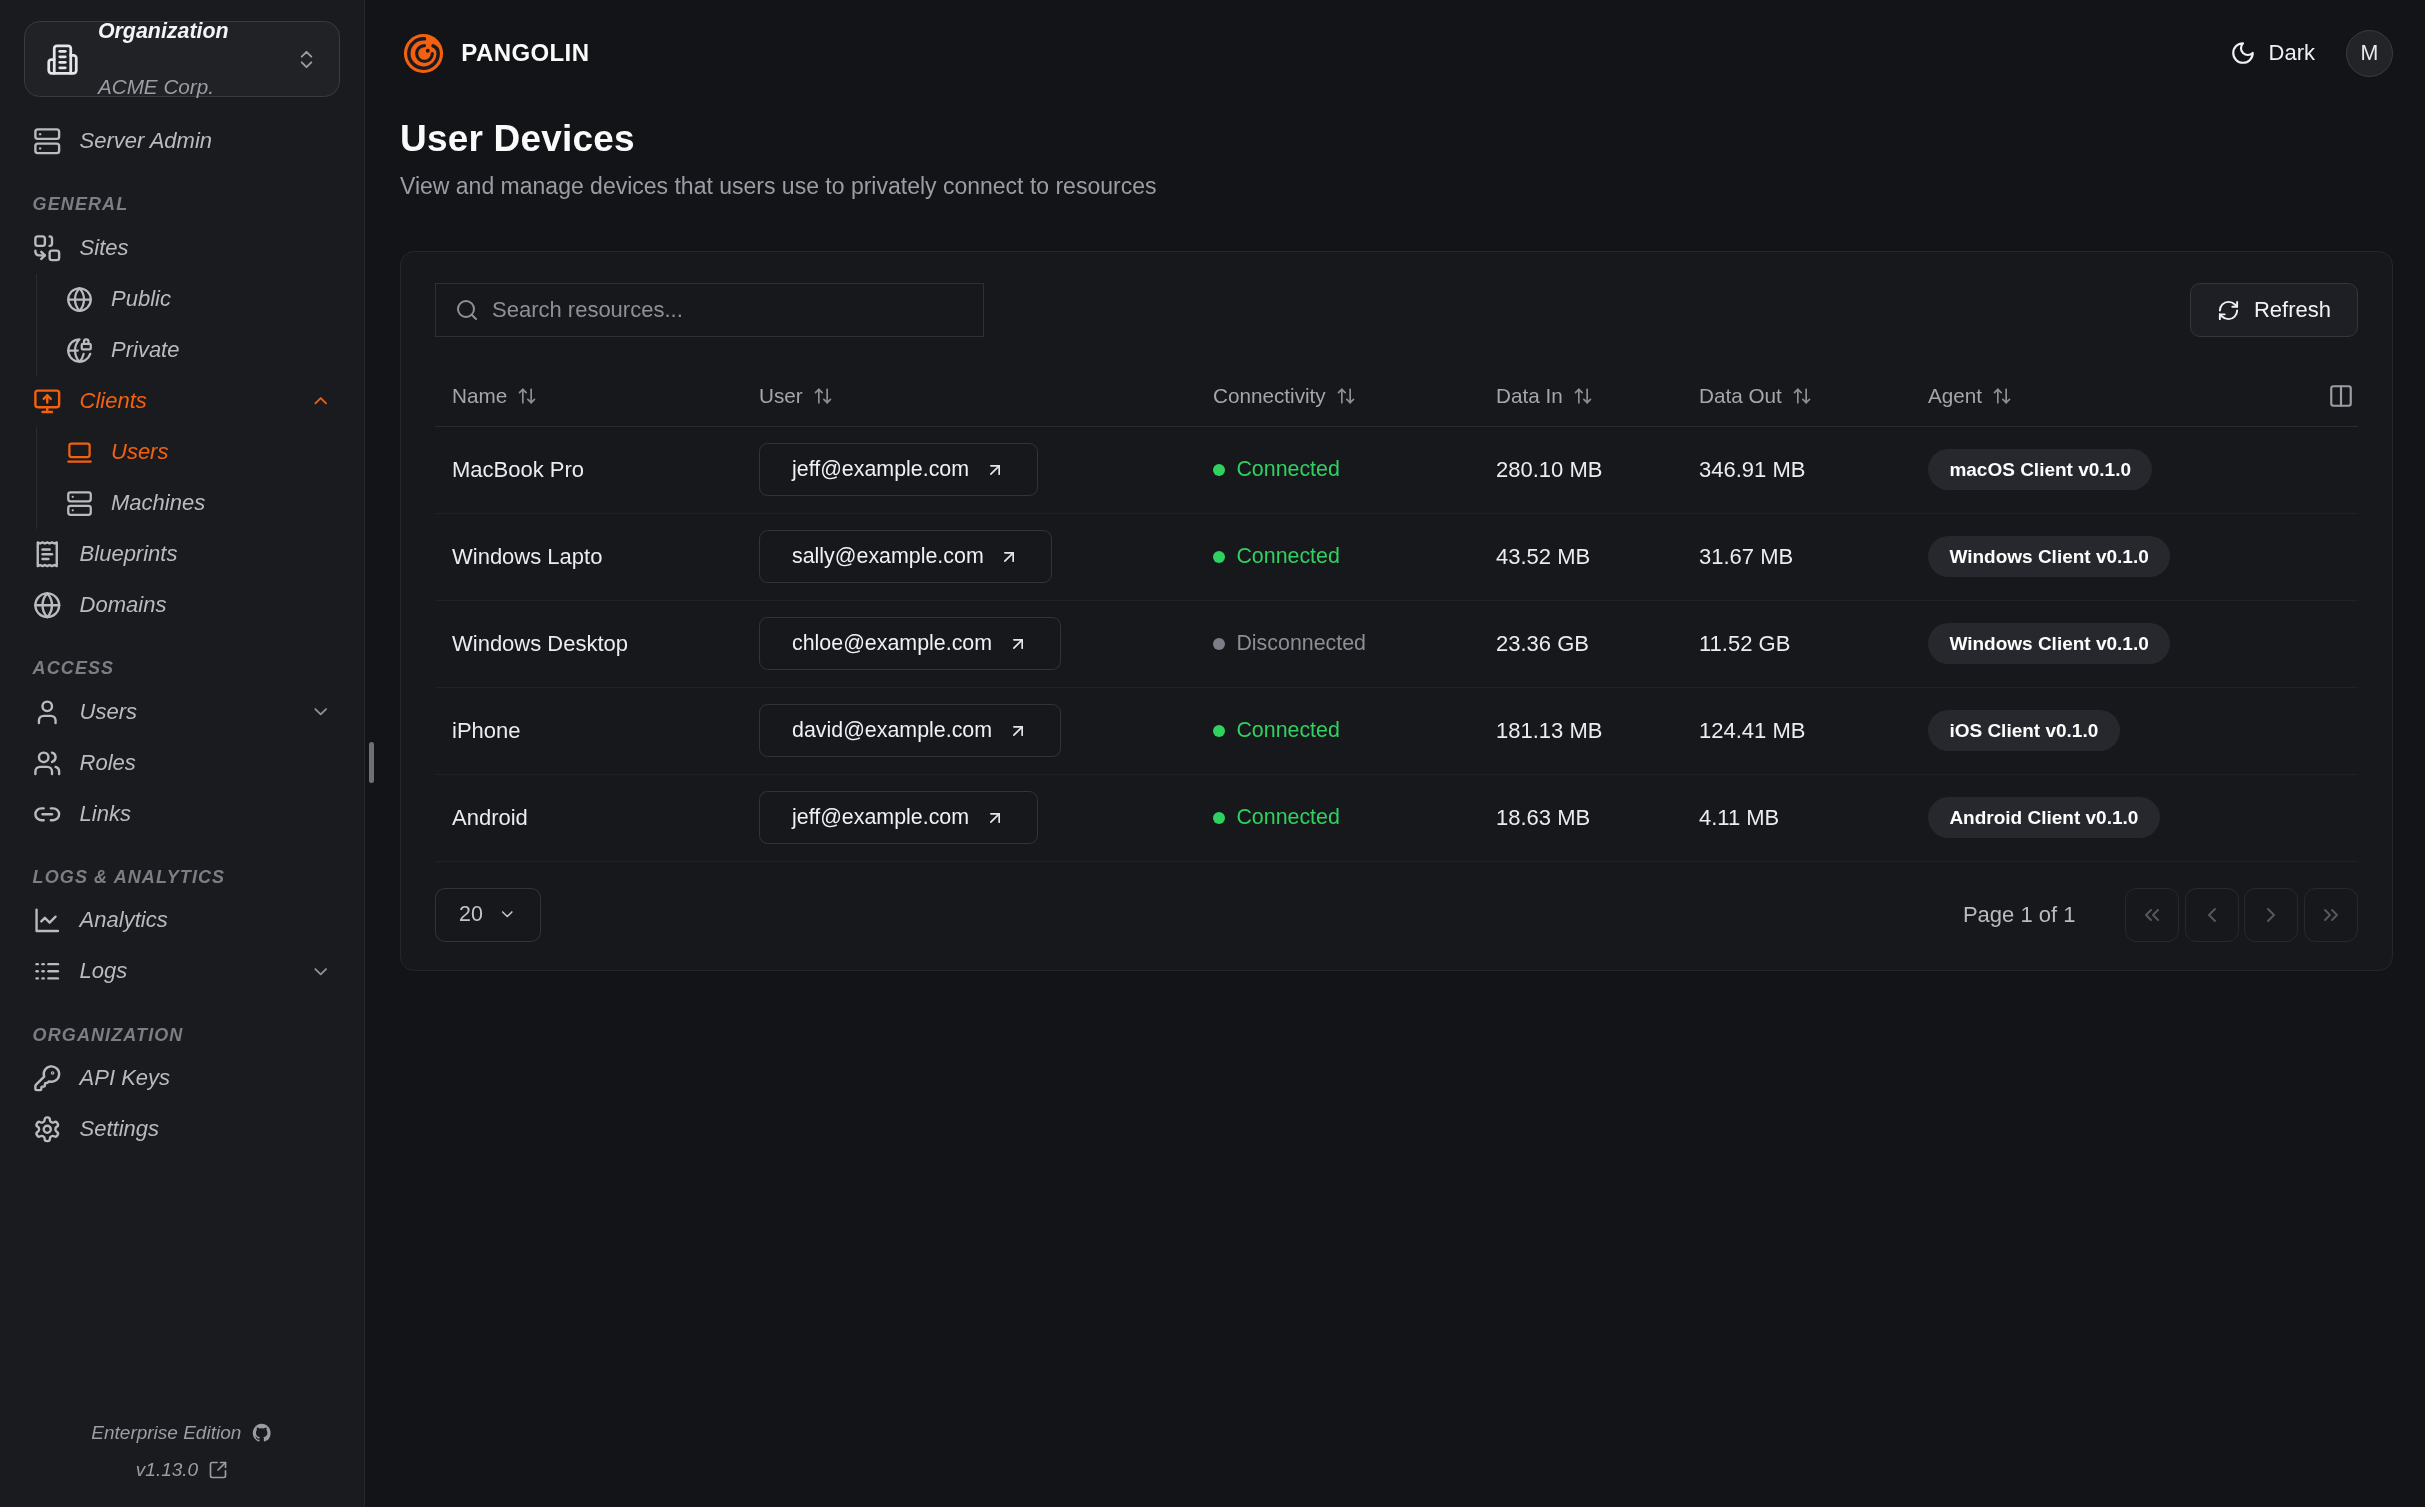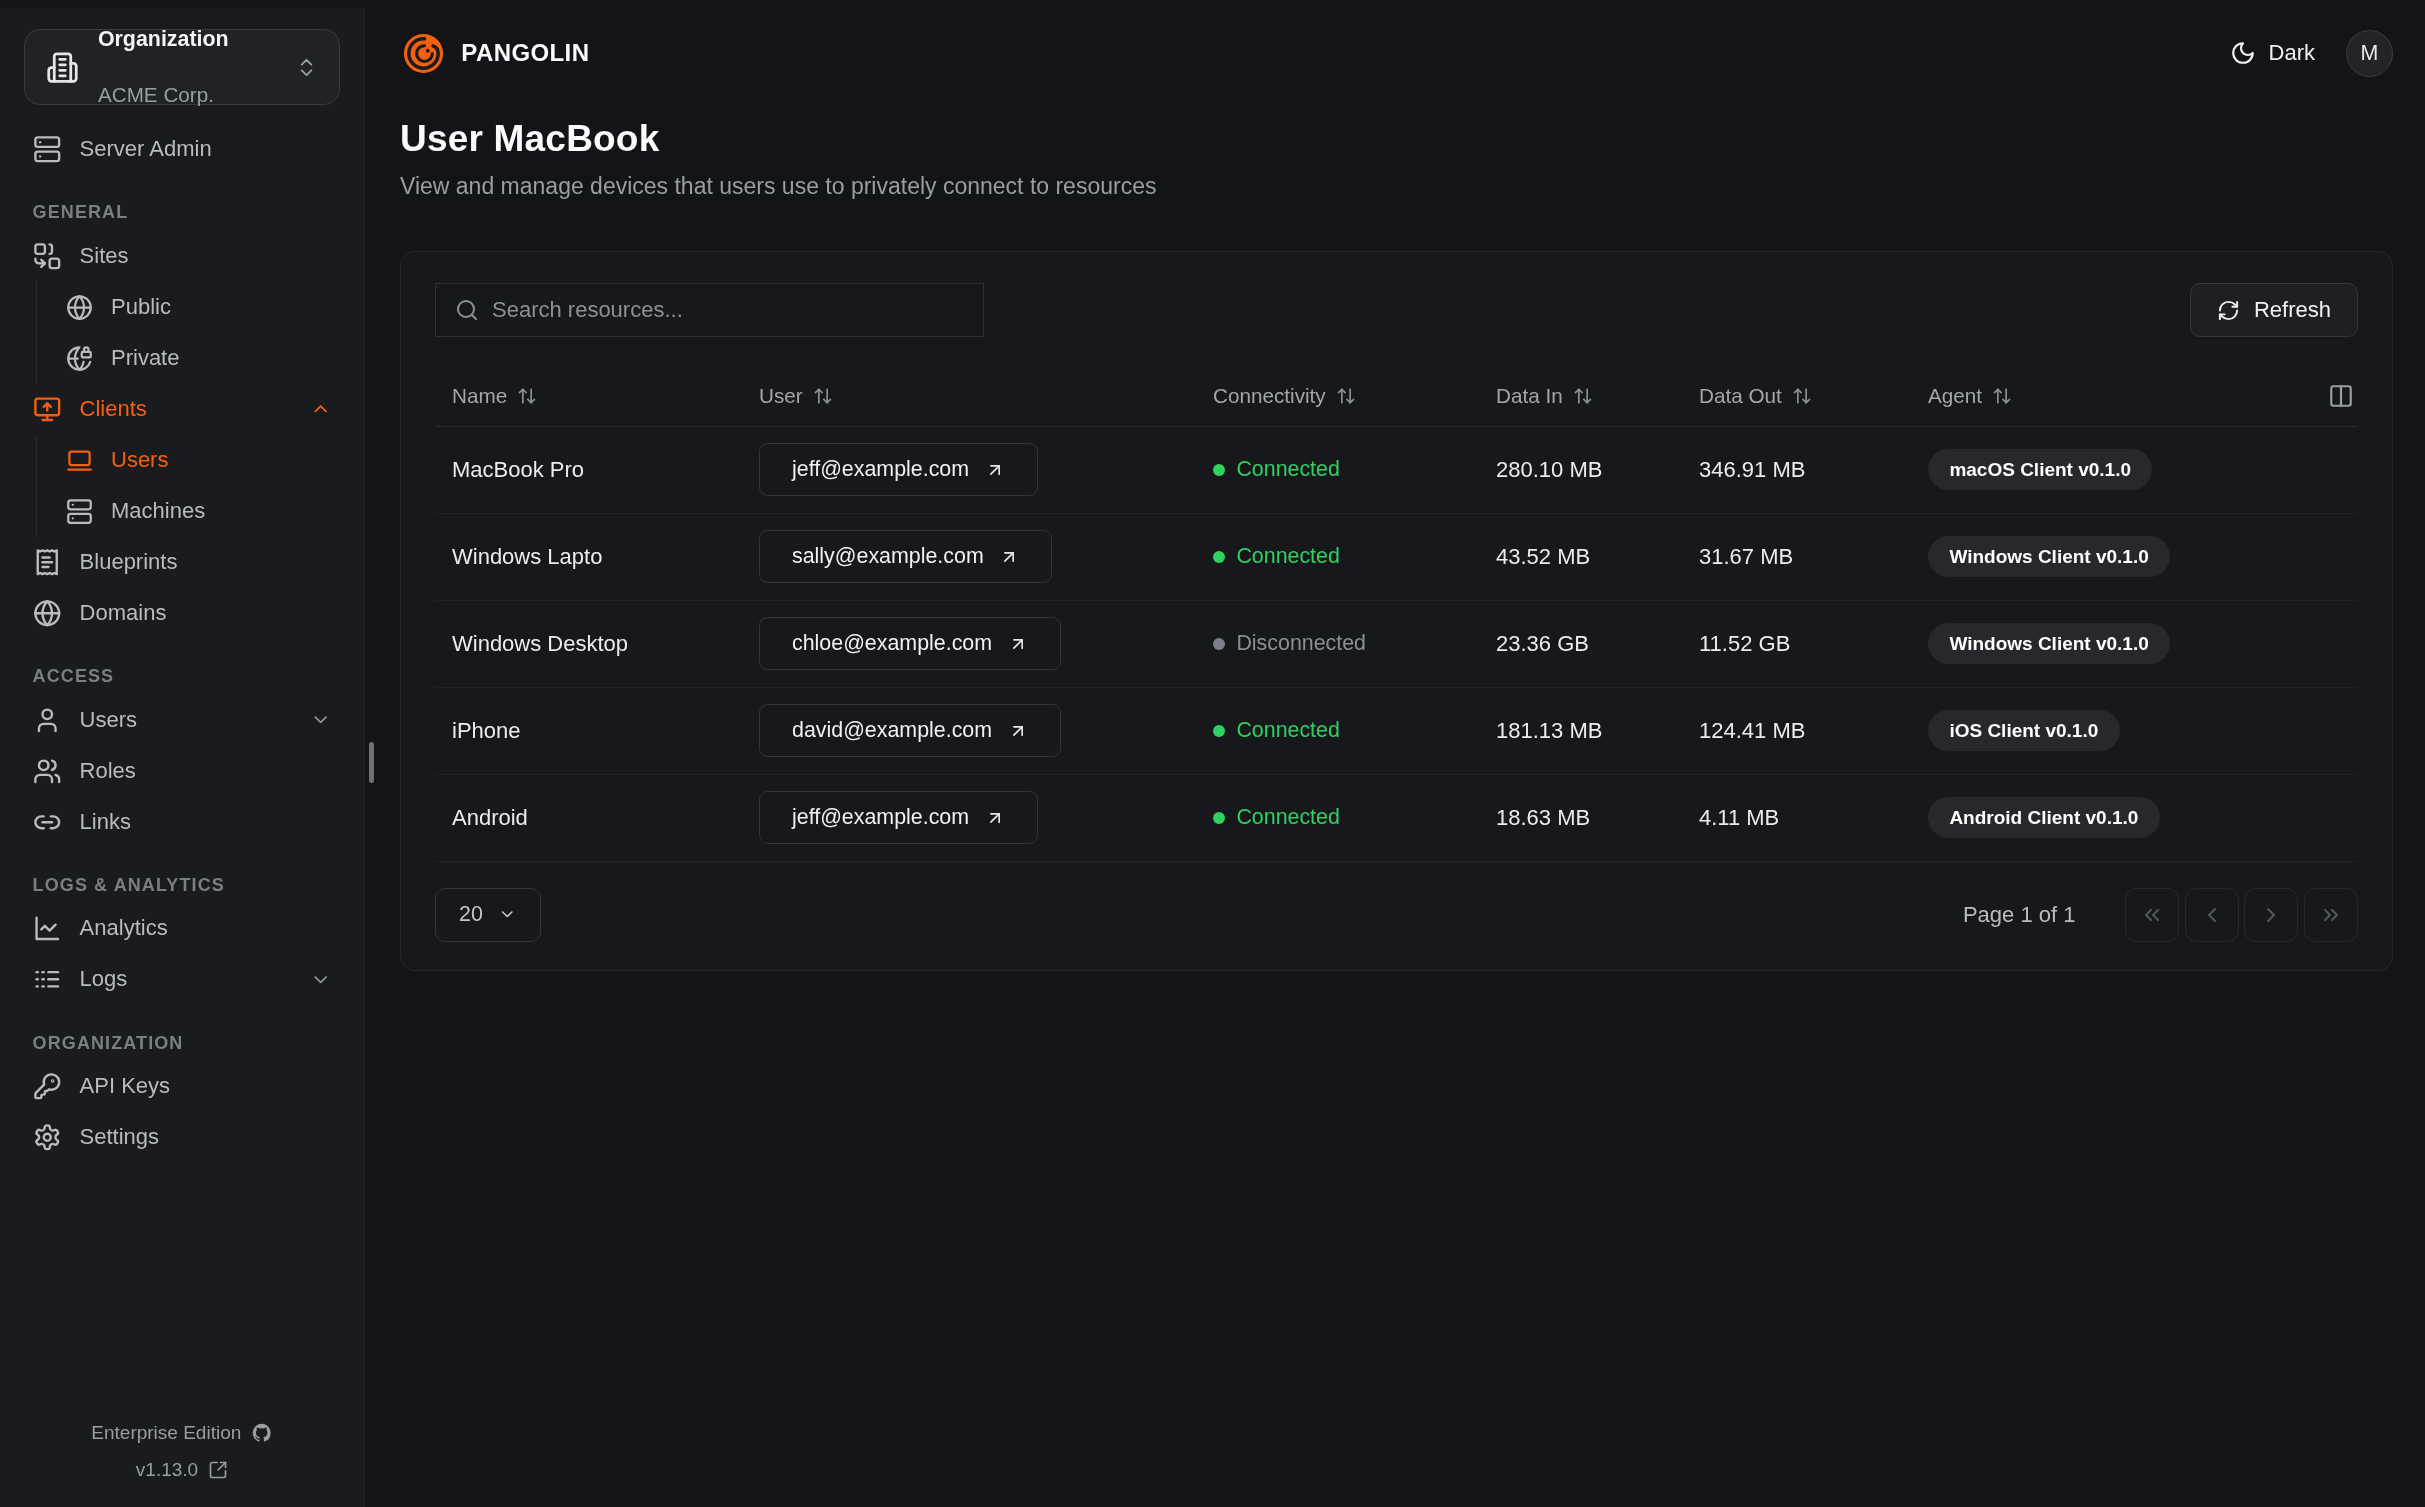--- a/index.html
+++ b/index.html
@@ -8,23 +8,23 @@
     background: #131418;
     font-family: "Liberation Sans", sans-serif;
     color: #ececee;
     position: relative;
     overflow: hidden;
   }
   svg.icon { display: block; flex: none; }
 
   
   .sidebar {
-    position: absolute; left: 0; top: 8px; bottom: 0; width: 365px;
+    position: absolute; left: 0; top: 0; bottom: 0; width: 365px;
     background: #1a1b1f; border-right: 1.4px solid #26272c;
-    display: flex; flex-direction: column;
+    display: flex; flex-direction: column; font-style: italic;
   }
   .org-box {
     margin: 21.4px 24px 0; height: 76px; flex: none;
     border: 1.4px solid #3a3b41; border-radius: 15.7px; background: #212226;
     display: flex; align-items: center; gap: 18.5px; padding: 0 21.4px;
     cursor: pointer;
   }
   .org-box .org-text { flex: 1; min-width: 0; }
   .org-label { font-size: 21.4px; font-weight: 700; color: #f4f4f6; line-height: 1.3; }
   .org-value { font-size: 20.7px; color: #9a9da4; line-height: 1.3; margin-top: 28px; }
@@ -380,21 +380,21 @@
             <path d="M12 3a6 6 0 0 0 9 9 9 9 0 1 1-9-9Z"></path>
           </svg>
         <span>Dark</span>
       </div>
       <div class="avatar">
         <span>M</span>
       </div>
     </div>
   </div>
 
-  <h1 class="page-title">User MacBook</h1>
+  <h1 class="page-title">User Devices</h1>
   <div class="page-subtitle">View and manage devices that users use to privately connect to resources</div>
 
   <section class="card">
 
     <div class="toolbar">
       <div class="search-wrap">
         <svg class="icon" width="24" height="24" viewBox="0 0 24 24" fill="none" stroke="currentColor" stroke-width="2" stroke-linecap="round" stroke-linejoin="round">
             <circle cx="11" cy="11" r="8"></circle>
             <path d="m21 21-4.3-4.3"></path>
           </svg>

